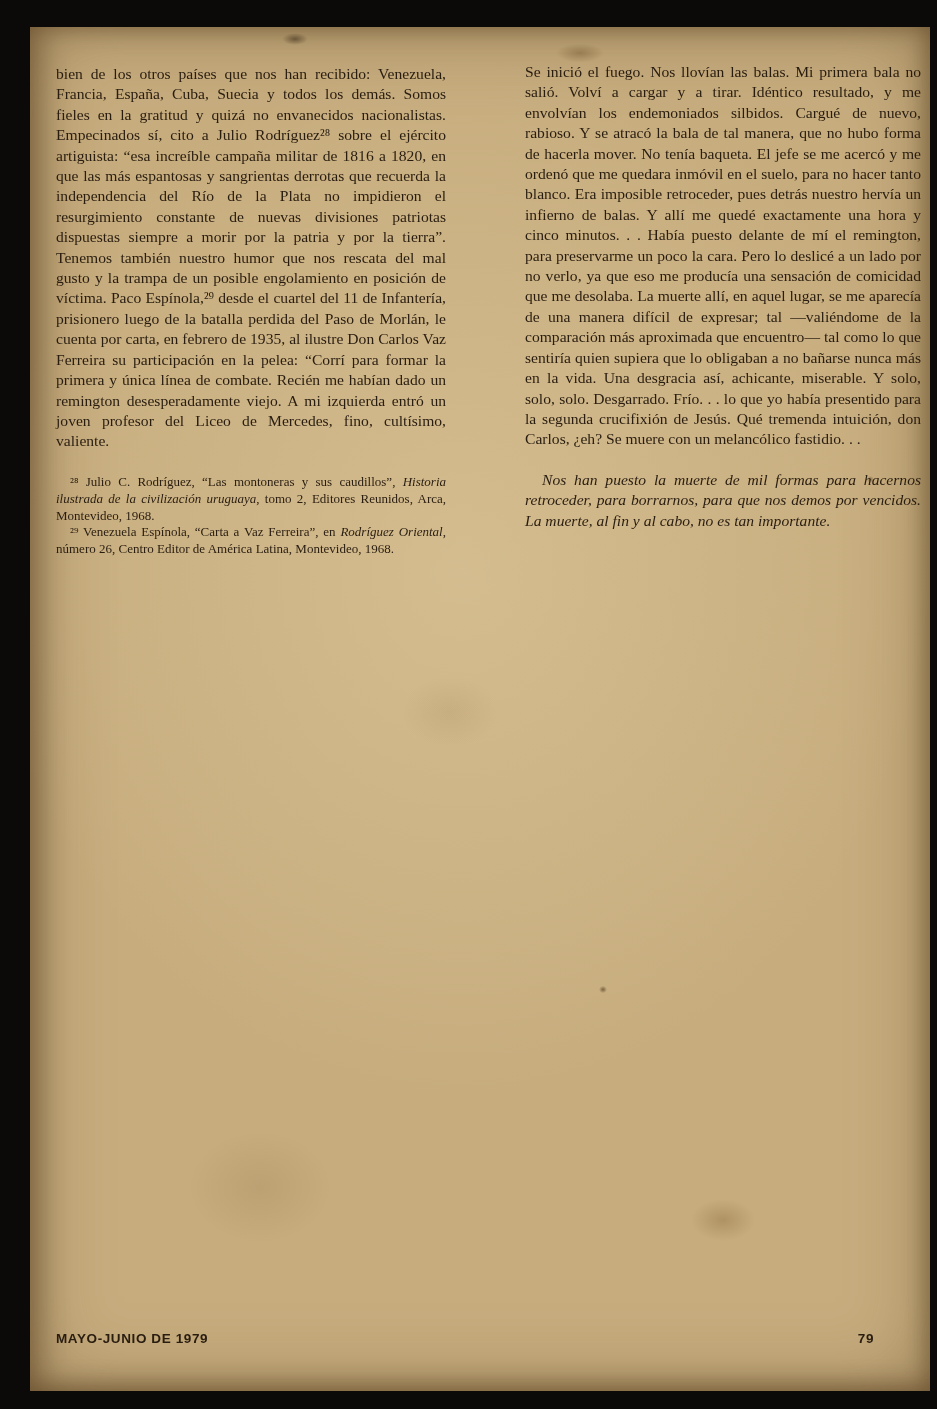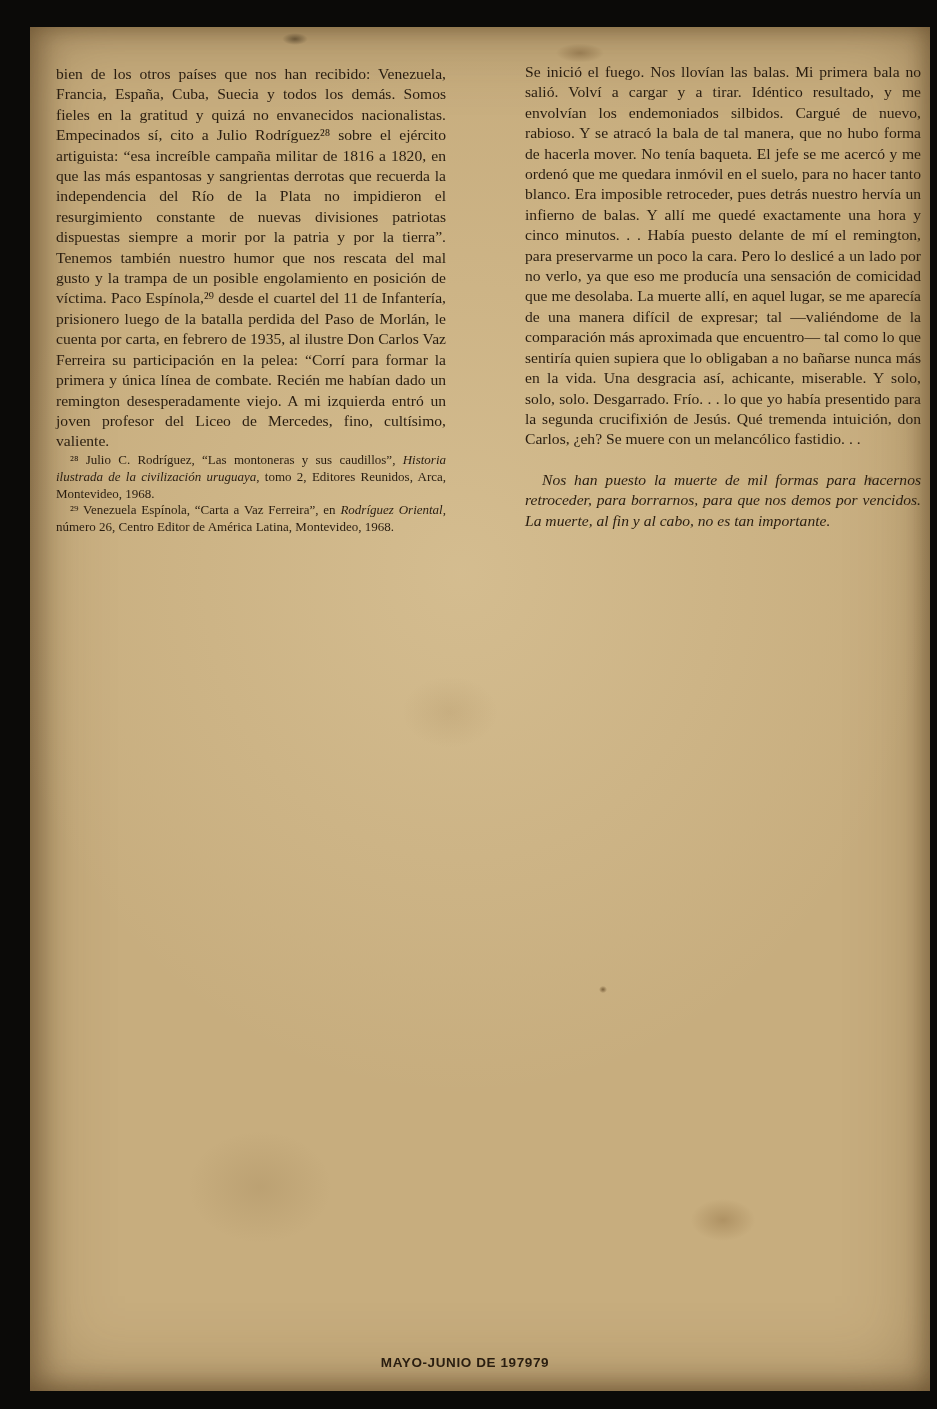--- a/index.html
+++ b/index.html
@@ -43,44 +43,43 @@
     line-height: 20.4px;
     text-align: justify;
     hyphens: auto;
     -webkit-hyphens: auto;
   }
   .col-left  { left: 56px;  top: 64px; width: 390px; }
   .col-right { left: 488px; top: 62px; width: 396px; margin-left: 37px; }
   .col p { margin: 0; }
   .para-indent { margin-top: 20px !important; text-indent: 17px; font-style: italic; }
 
-  .footnotes { }
+  .footnotes { margin-top: 22px; }
   .footnote {
     font-size: 13px;
     line-height: 16.9px;
     margin: 0 0 5px 0;
     text-indent: 14px;
     text-align: justify;
     color: var(--ink, #291d10);
   }
   .footnote .it { font-style: italic; }
 
   .footer {
     position: absolute;
     left: 56px; top: 1331px;
     width: 818px;
     display: flex;
-    justify-content: center;
+    justify-content: space-between;
     align-items: baseline;
     font-family: "Liberation Sans", sans-serif;
     font-weight: bold;
     font-size: 13.5px;
     letter-spacing: 0.6px;
     color: var(--ink, #291d10);
-    margin-top: 24px;
   }
 </style>
 </head>
 <body>
 
 <div class="paper">
   <div class="stain s1"></div>
   <div class="stain s2"></div>
   <div class="stain s3"></div>
   <div class="stain s4"></div>

